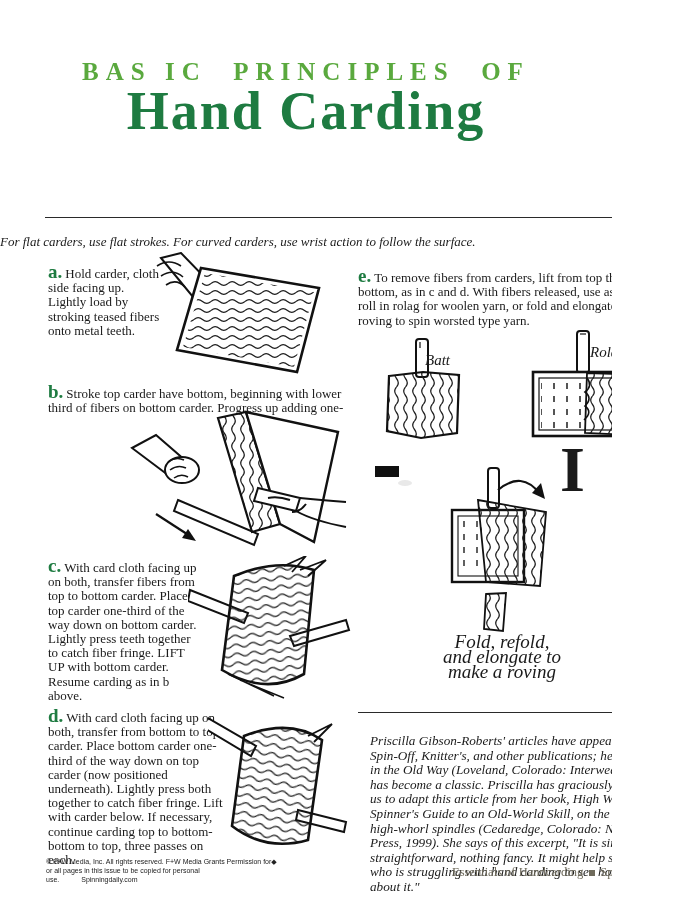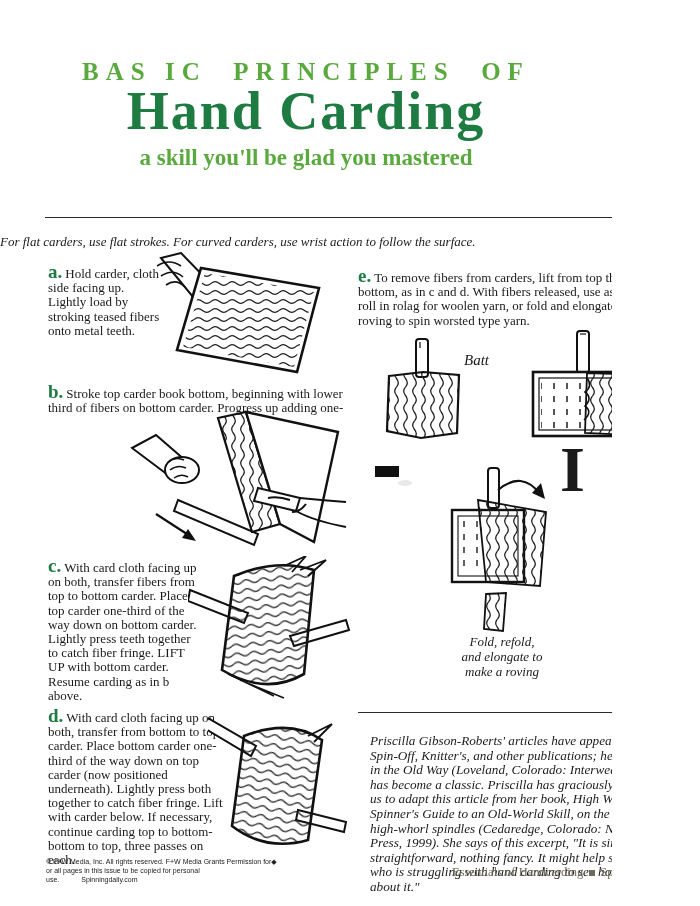--- a/index.html
+++ b/index.html
@@ -16,61 +16,60 @@
           letter-spacing:7px;color:var(--green-light);white-space:pre;}
   .title{top:84px;left:0;width:100%;text-align:center;font-weight:bold;font-size:54px;
          letter-spacing:2px;color:var(--green-dark);line-height:1;}
   .subtitle{top:145px;left:0;width:100%;text-align:center;font-weight:bold;font-size:23px;
             color:var(--green-light);}
   .byline{top:190px;left:0;width:100%;text-align:center;font-style:italic;font-size:17px;}
   .rule{border-top:1.7px solid #2a2a2a;height:0;}
   .tagline{top:234px;left:0;width:100%;text-align:left;font-style:italic;font-size:13px;}
   .steptext{font-size:13px;line-height:14.2px;margin:0;}
   .steplabel{font-weight:bold;color:var(--green-dark);font-size:19px;line-height:1;padding-right:3px;}
-  .figlabel{font-style:italic;font-size:15px;margin-left:39px;}
-  .foldcap{font-style:italic;font-size:13px;line-height:15px;text-align:center;white-space:pre-line;}
+  .figlabel{font-style:italic;font-size:15px;}
+  .foldcap{font-style:italic;font-size:19px;line-height:15px;text-align:center;white-space:pre-line;}
   .bio{font-style:italic;font-size:13.2px;line-height:14.6px;margin:12px;}
   .bigI{font-weight:bold;font-size:64px;line-height:1;font-family:"Liberation Serif",serif;}
   .footer-right{color:var(--footer-gray);font-size:12.5px;text-align:right;}
   .footer-sq{display:inline-block;width:6px;height:6px;background:var(--footer-gray);margin:0 5px 1px 6px;vertical-align:middle;}
   .footer-artifact{color:#111;font-weight:bold;font-size:20px;letter-spacing:-1px;}
   .fineprint{font-family:"Liberation Sans",sans-serif;font-size:7px;line-height:9px;color:#222;}
   .fineprint .site{margin-left:22px;}
   .artifact-bar{background:#101010;}
   .artifact-smudge{background:#e9e9e9;border-radius:50%;}
   svg{display:block;}
 </style>
 </head>
 <body>
 
 <div class="page">
 
   <div class="abs kicker">BAS IC  PRINCIPLES  OF</div>
   <div class="abs title">Hand Carding</div>
-  <div class="abs subtitle">a skill you'll be glad you mastered</div>
   <div class="abs rule" style="left:45px;top:217px;width:610px;"></div>
   <div class="abs tagline">For flat carders, use flat strokes. For curved carders, use wrist action to follow the surface.</div>
 
   <p class="abs steptext" style="left:48px;top:262px;width:112px;">
     <span class="steplabel">a.</span><span>Hold carder, cloth side facing up. Lightly load by stroking teased fibers onto metal teeth.</span>
   </p>
   <svg class="abs" style="left:143px;top:252px;" width="192" height="124" viewBox="0 0 192 124">
     <defs>
       <pattern id="pa-h" width="17" height="9" patternUnits="userSpaceOnUse">
         <path d="M0,4.5 q4,-3.6 8.5,0 t8.5,0" fill="none" stroke="#1c1c1c" stroke-width="1.25"></path>
       </pattern>
     </defs>
     <path d="M18,6 L38,1 L70,34 L50,45 Z" fill="#fff" stroke="#111" stroke-width="2"></path>
     <path d="M14,14 q12,-8 24,0 M18,24 q12,-8 22,1 M23,33 q10,-7 19,2" fill="none" stroke="#111" stroke-width="1.6"></path>
     <path d="M58,16 L176,36 L154,120 L34,98 Z" fill="#fff" stroke="#111" stroke-width="2.6"></path>
     <path d="M62,21 L171,40 L151,115 L40,95 Z" fill="url(#pa-h)" stroke="none"></path>
   </svg>
 
   <p class="abs steptext" style="left:48px;top:382px;width:296px;">
-    <span class="steplabel">b.</span><span>Stroke top carder book bottom, beginning with lower third of fibers on bottom carder. Progress up adding one-</span>
+    <span class="steplabel">b.</span><span>Stroke top carder have bottom, beginning with lower third of fibers on bottom carder. Progress up adding one-</span>
   </p>
   <svg class="abs" style="left:130px;top:408px;" width="218" height="140" viewBox="0 0 218 140">
     <defs>
       <pattern id="pb-v" width="9" height="17" patternUnits="userSpaceOnUse">
         <path d="M4.5,0 q-3.6,4 0,8.5 t0,8.5" fill="none" stroke="#1c1c1c" stroke-width="1.25"></path>
       </pattern>
     </defs>
     <path d="M48,92 L128,126 L124,137 L44,103 Z" fill="#fff" stroke="#111" stroke-width="2"></path>
     <path d="M88,10 L116,4 L150,116 L122,124 Z" fill="url(#pb-v)" stroke="#111" stroke-width="2.2"></path>
     <path d="M116,4 L208,24 L184,134 L150,116 Z" fill="#fff" stroke="#111" stroke-width="2.4"></path>

